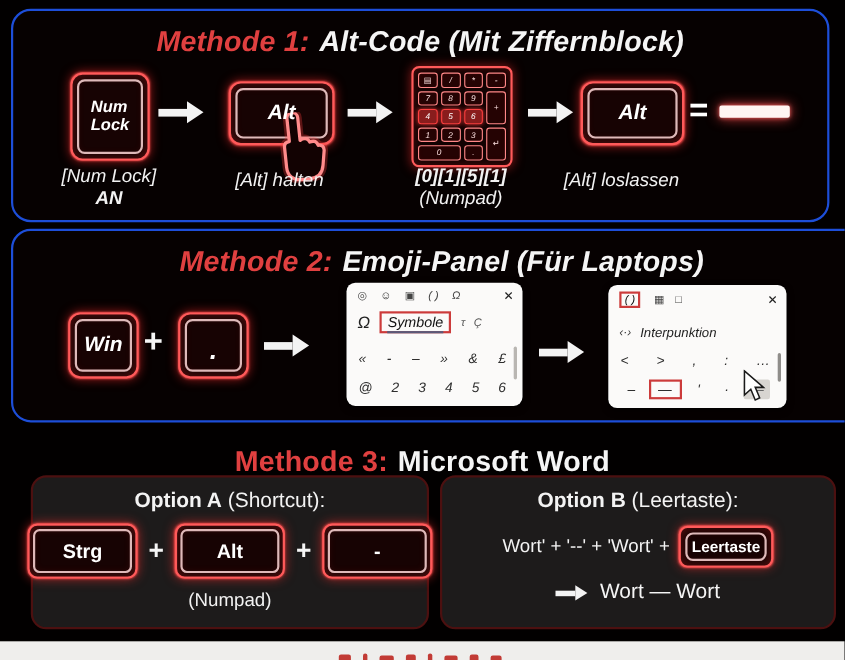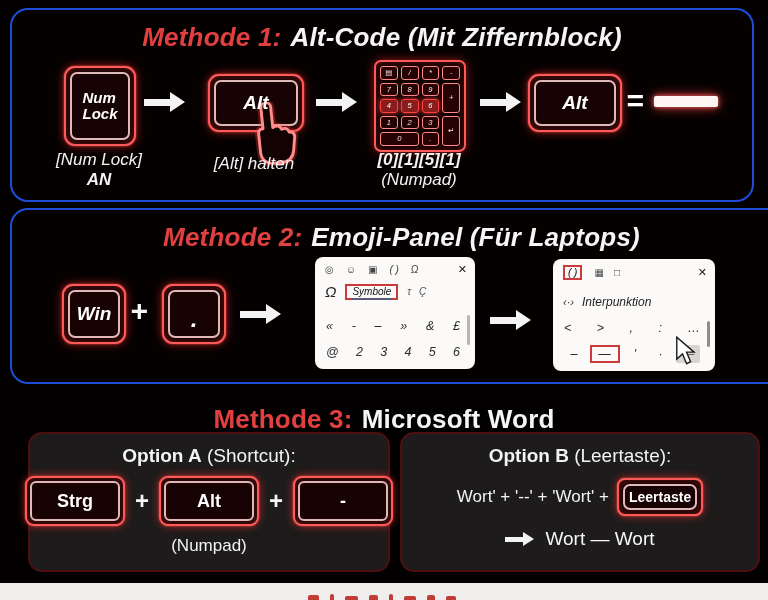--- a/index.html
+++ b/index.html
@@ -51,21 +51,21 @@
            box-shadow:0 0 12px rgba(255,70,70,.9),0 0 4px rgba(255,120,120,.9);}
 
   
   .panel{position:absolute;background:#fbfaf9;border-radius:8px;color:#333;
          box-shadow:0 0 0 1px rgba(0,0,0,.2),0 2px 6px rgba(0,0,0,.5);}
   .p-toolbar{position:absolute;left:10px;right:8px;top:6px;display:flex;gap:12px;
          align-items:center;font-size:10px;color:#444;}
   .p-close{margin-left:auto;font-size:11px;color:#222;}
   .p-tabs{position:absolute;left:10px;top:26px;display:flex;align-items:center;gap:9px;}
   .omega{font-size:15px;color:#222;}
-  .boxed-red{border:2px solid #cc3b3b;padding:0 5px 1px;font-size:10px;color:#111;}
+  .boxed-red{border:2px solid #cc3b3b;padding:0 5px 1px;font-size:13px;color:#111;}
   .tab-underline{border-bottom:2px solid #5a5a7a;padding-bottom:1px;}
   .p-icon{display:inline-block;}
   .symrow{position:absolute;left:11px;right:15px;display:flex;justify-content:space-between;
           font-size:12.5px;color:#2e2e2e;align-items:center;}
   .scrollbar{position:absolute;width:3px;border-radius:2px;background:#b9b6b2;}
   .p-header{position:absolute;left:10px;top:36px;display:flex;gap:8px;align-items:center;
           font-size:12px;color:#1e1e1e;}
   .p-hicon{font-size:11px;color:#333;}
   .sym2{min-width:20px;text-align:center;font-size:12.5px;}
   .box-red2{border:2px solid #cc3b3b;padding:0 3px;}
@@ -152,20 +152,21 @@
 
     <div class="caption" style="left:17px;top:140px;width:140px;">
       <span>[Num Lock]</span><br>
       <span class="cap-b">AN</span>
     </div>
     <div class="caption" style="left:172px;top:144px;width:140px;">[Alt] halten</div>
     <div class="caption" style="left:337px;top:140px;width:140px;">
       <span class="cap-b">[0][1][5][1]</span><br>
       <span>(Numpad)</span>
     </div>
+    <div class="caption" style="left:473px;top:144px;width:160px;">[Alt] loslassen</div>
   </div>
 
   <div class="secbox" style="top:208px;height:172px;padding-left:39px;">
     <div class="sec-title">
       <span class="t-red">Methode 2:</span><span class="t-white">Emoji-Panel (Für Laptops)</span>
     </div>
 
     <div class="key" style="left:50px;top:74px;width:60px;height:56px;position:absolute;font-size:19px;">
       <span>Win</span>
     </div>

